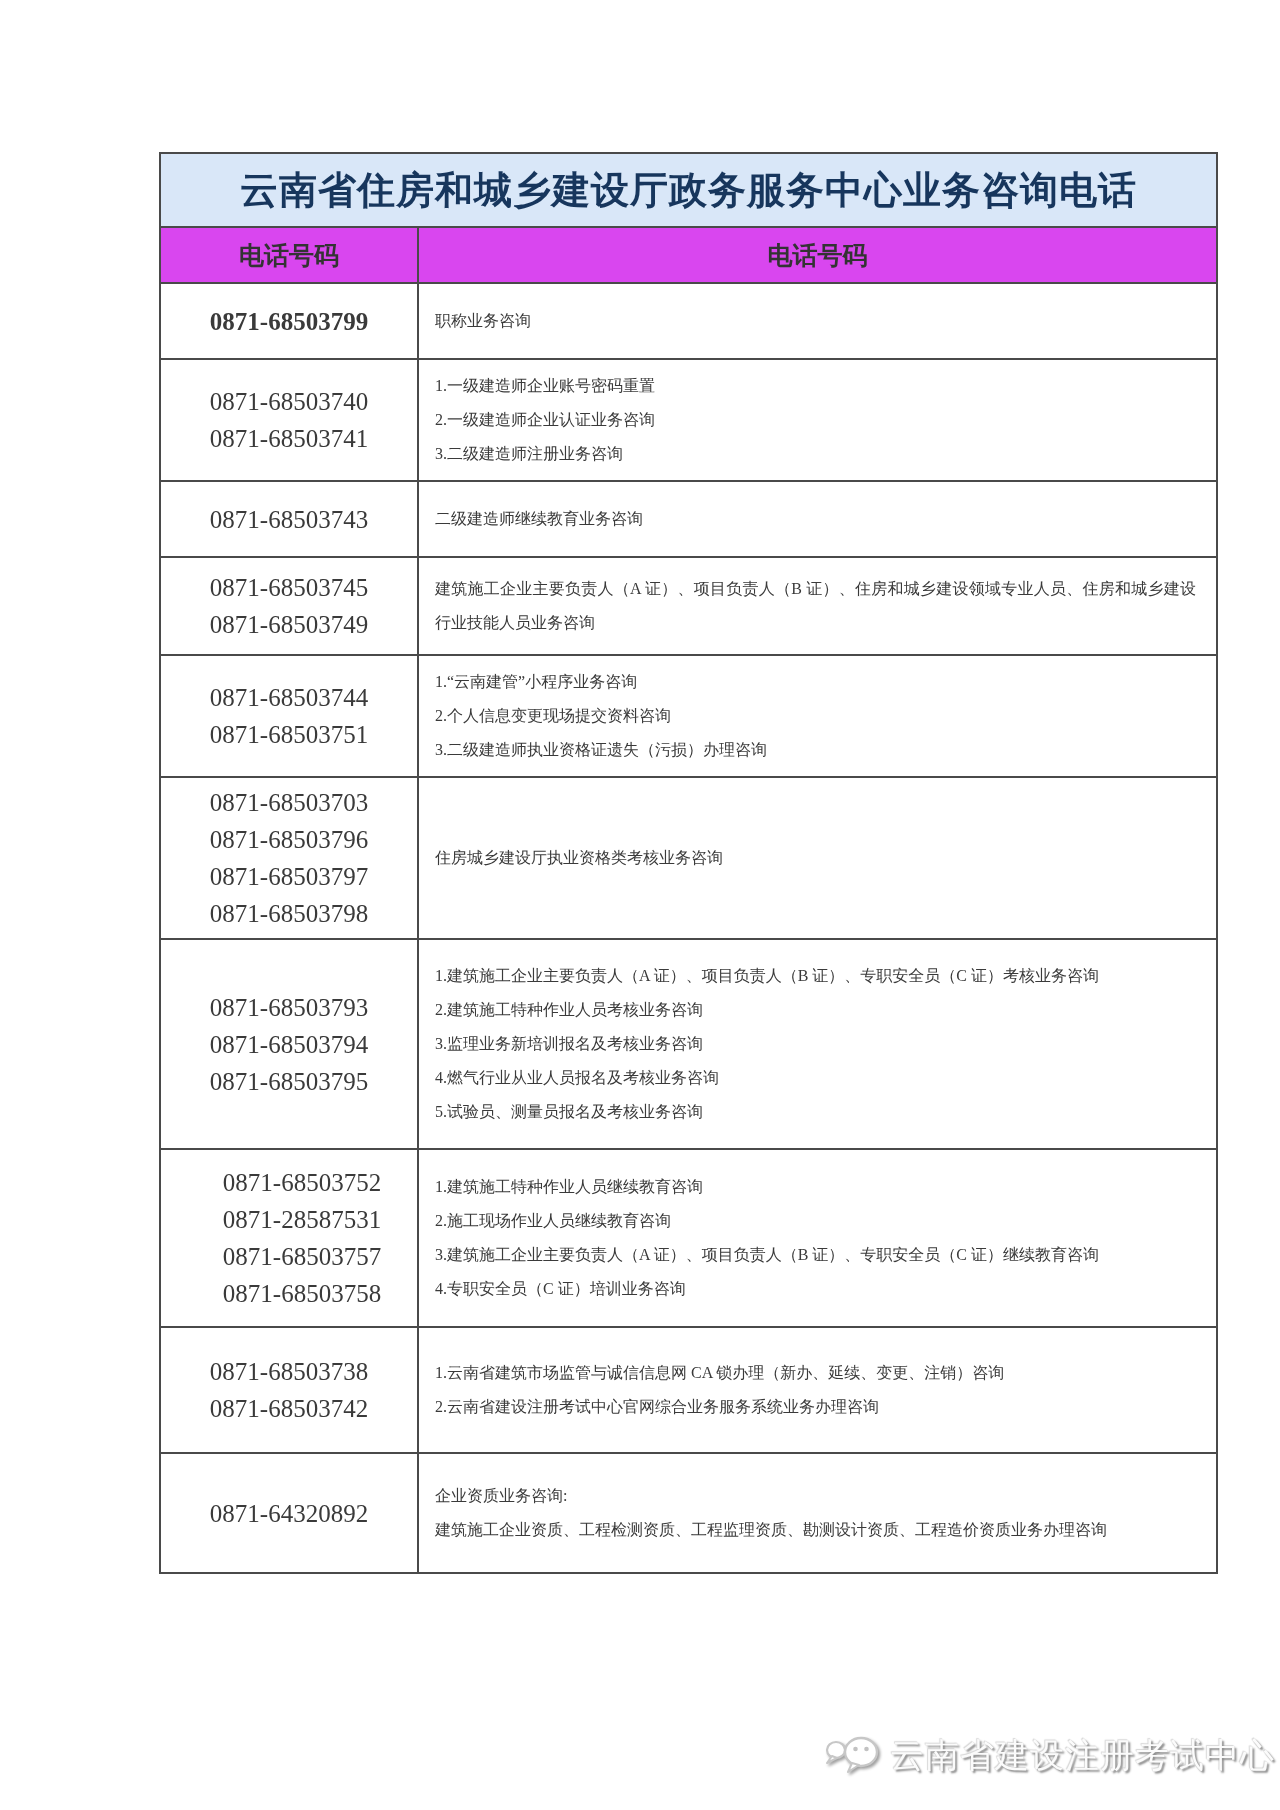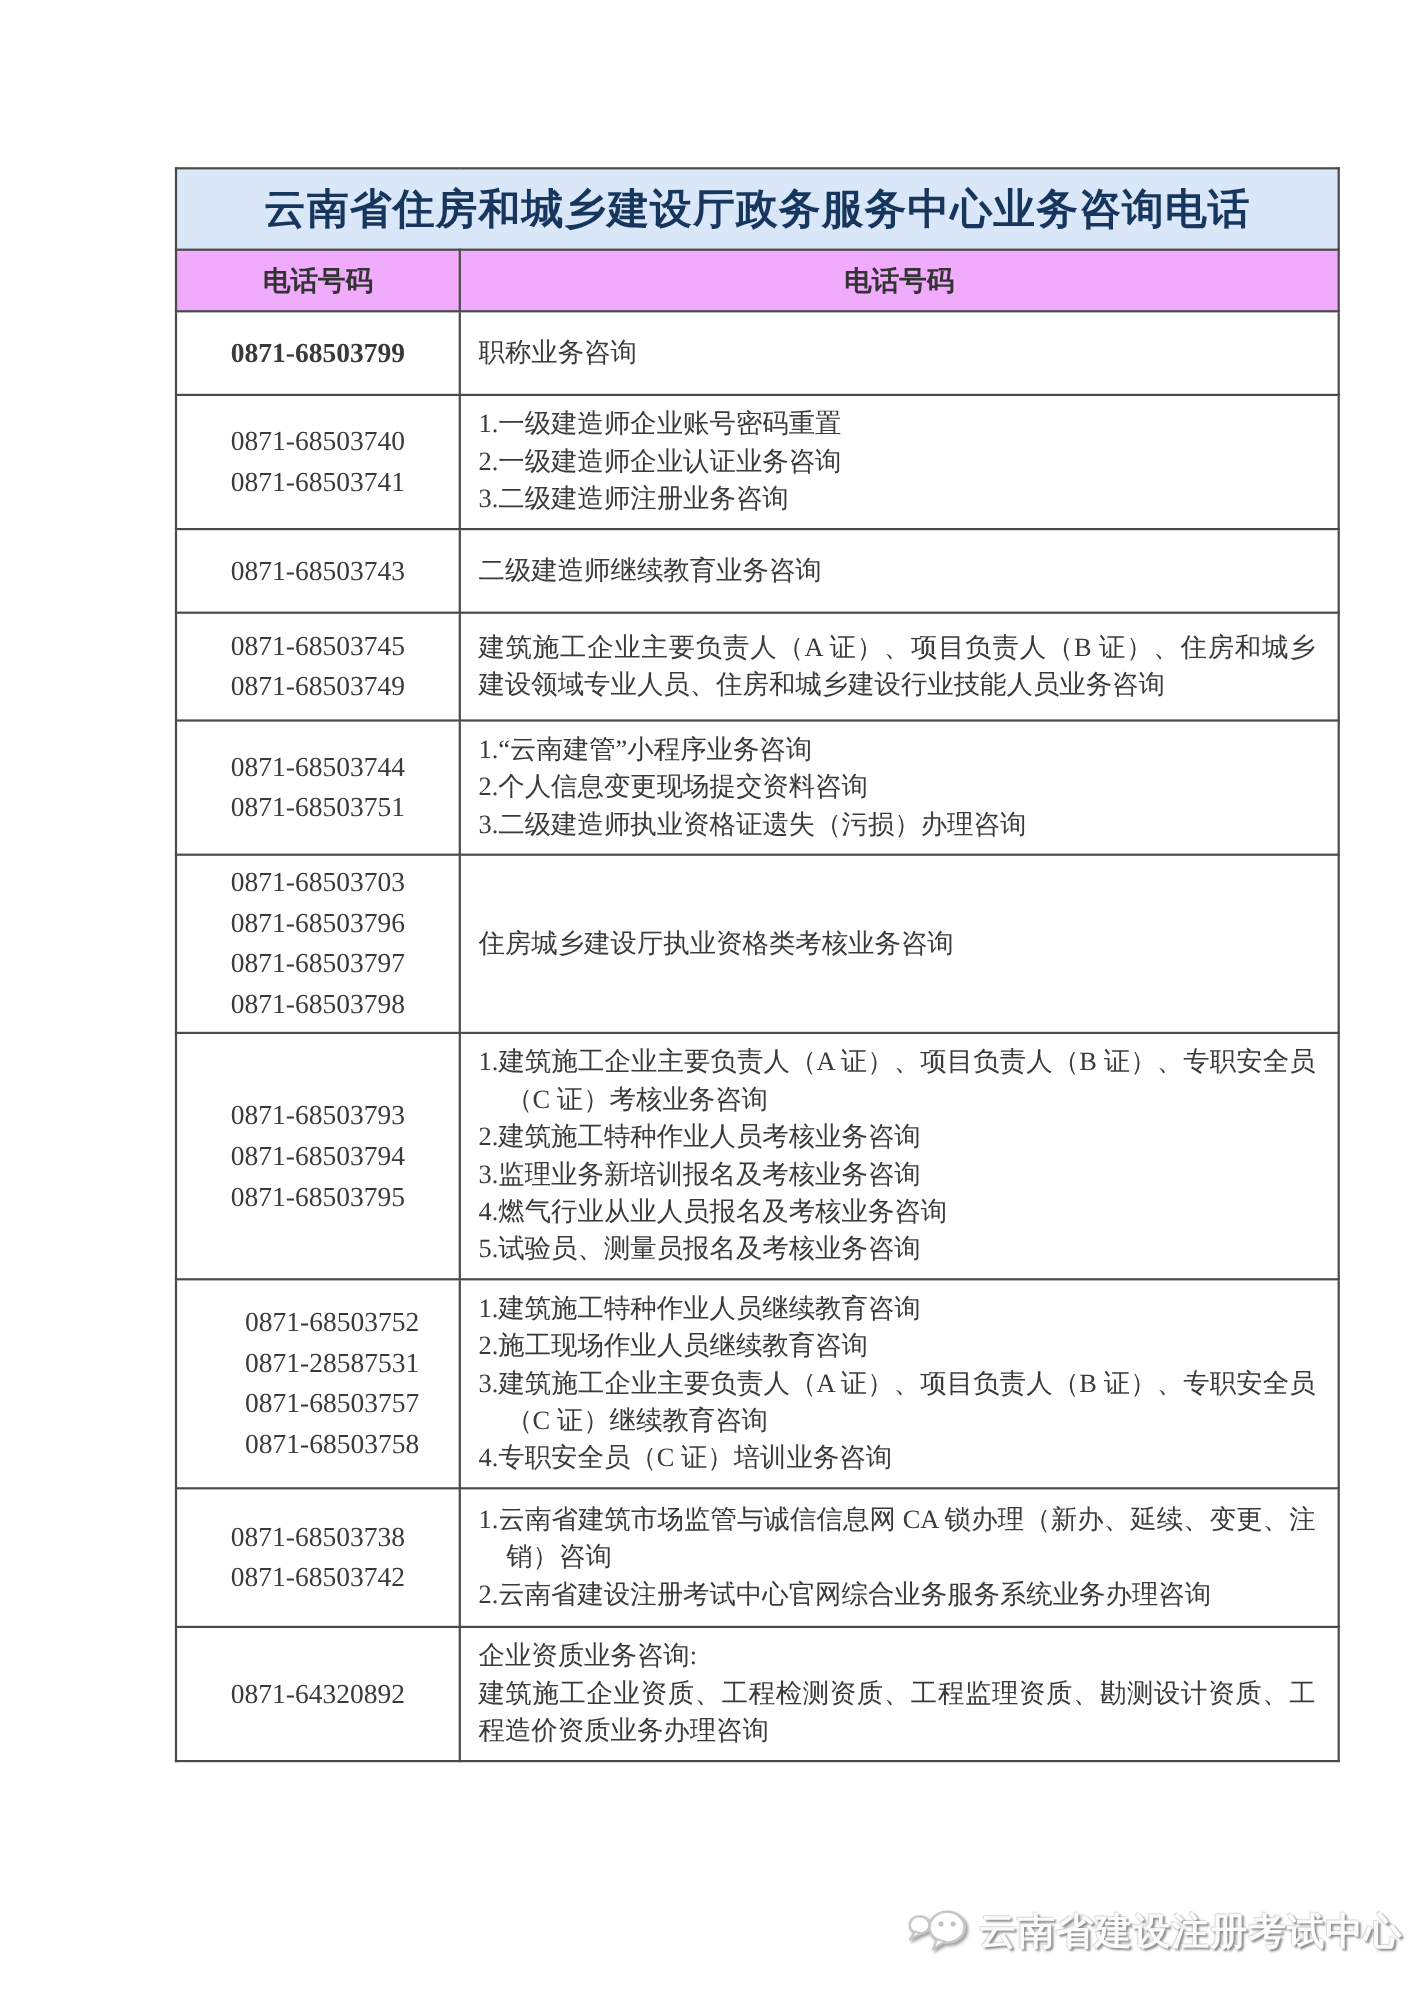--- a/index.html
+++ b/index.html
@@ -31,39 +31,39 @@
     background: #d9e7f8;
     color: #17365d;
     font-size: 38px;
     font-weight: bold;
     text-align: center;
     height: 70px;
     letter-spacing: 1px;
     vertical-align: middle;
   }
   .col-header-row th {
-    background: #f0abfc;
+    background: #d946ef;
     color: #333333;
     font-size: 25px;
     font-weight: bold;
     text-align: center;
     height: 52px;
     vertical-align: middle;
   }
   .phone-cell {
     text-align: center;
     vertical-align: middle;
     font-size: 25px;
     color: #3a3a3a;
     padding: 6px 4px;
   }
   .phone-line { line-height: 37px; white-space: nowrap; }
   .service-cell {
     vertical-align: middle;
-    font-size: 24px;
+    font-size: 16px;
     color: #3a3a3a;
     padding: 9px 20px 9px 16px;
     text-align: justify;
   }
   .svc-line { line-height: 34px; }
   .svc-line.numbered { padding-left: 1.05em; text-indent: -1.05em; }
 
   .footer {
     position: absolute;
     left: 150px;
@@ -81,21 +81,21 @@
     align-items: center;
     gap: 8px;
   }
   .wm-icon {
     width: 58px;
     height: 48px;
     filter: drop-shadow(2px 2px 1.5px #9f9f9f);
   }
   .wm-text {
     font-size: 34px;
-    font-weight: bold;
+    font-weight: normal;
     letter-spacing: 1px;
     color: #fbfbfb;
     text-shadow: 2px 2px 2px #8c8c8c, -1px -1px 1px #d8d8d8, 0 0 1px #bdbdbd;
     white-space: nowrap;
   }
 </style>
 </head>
 <body>
 
 <div class="page">

